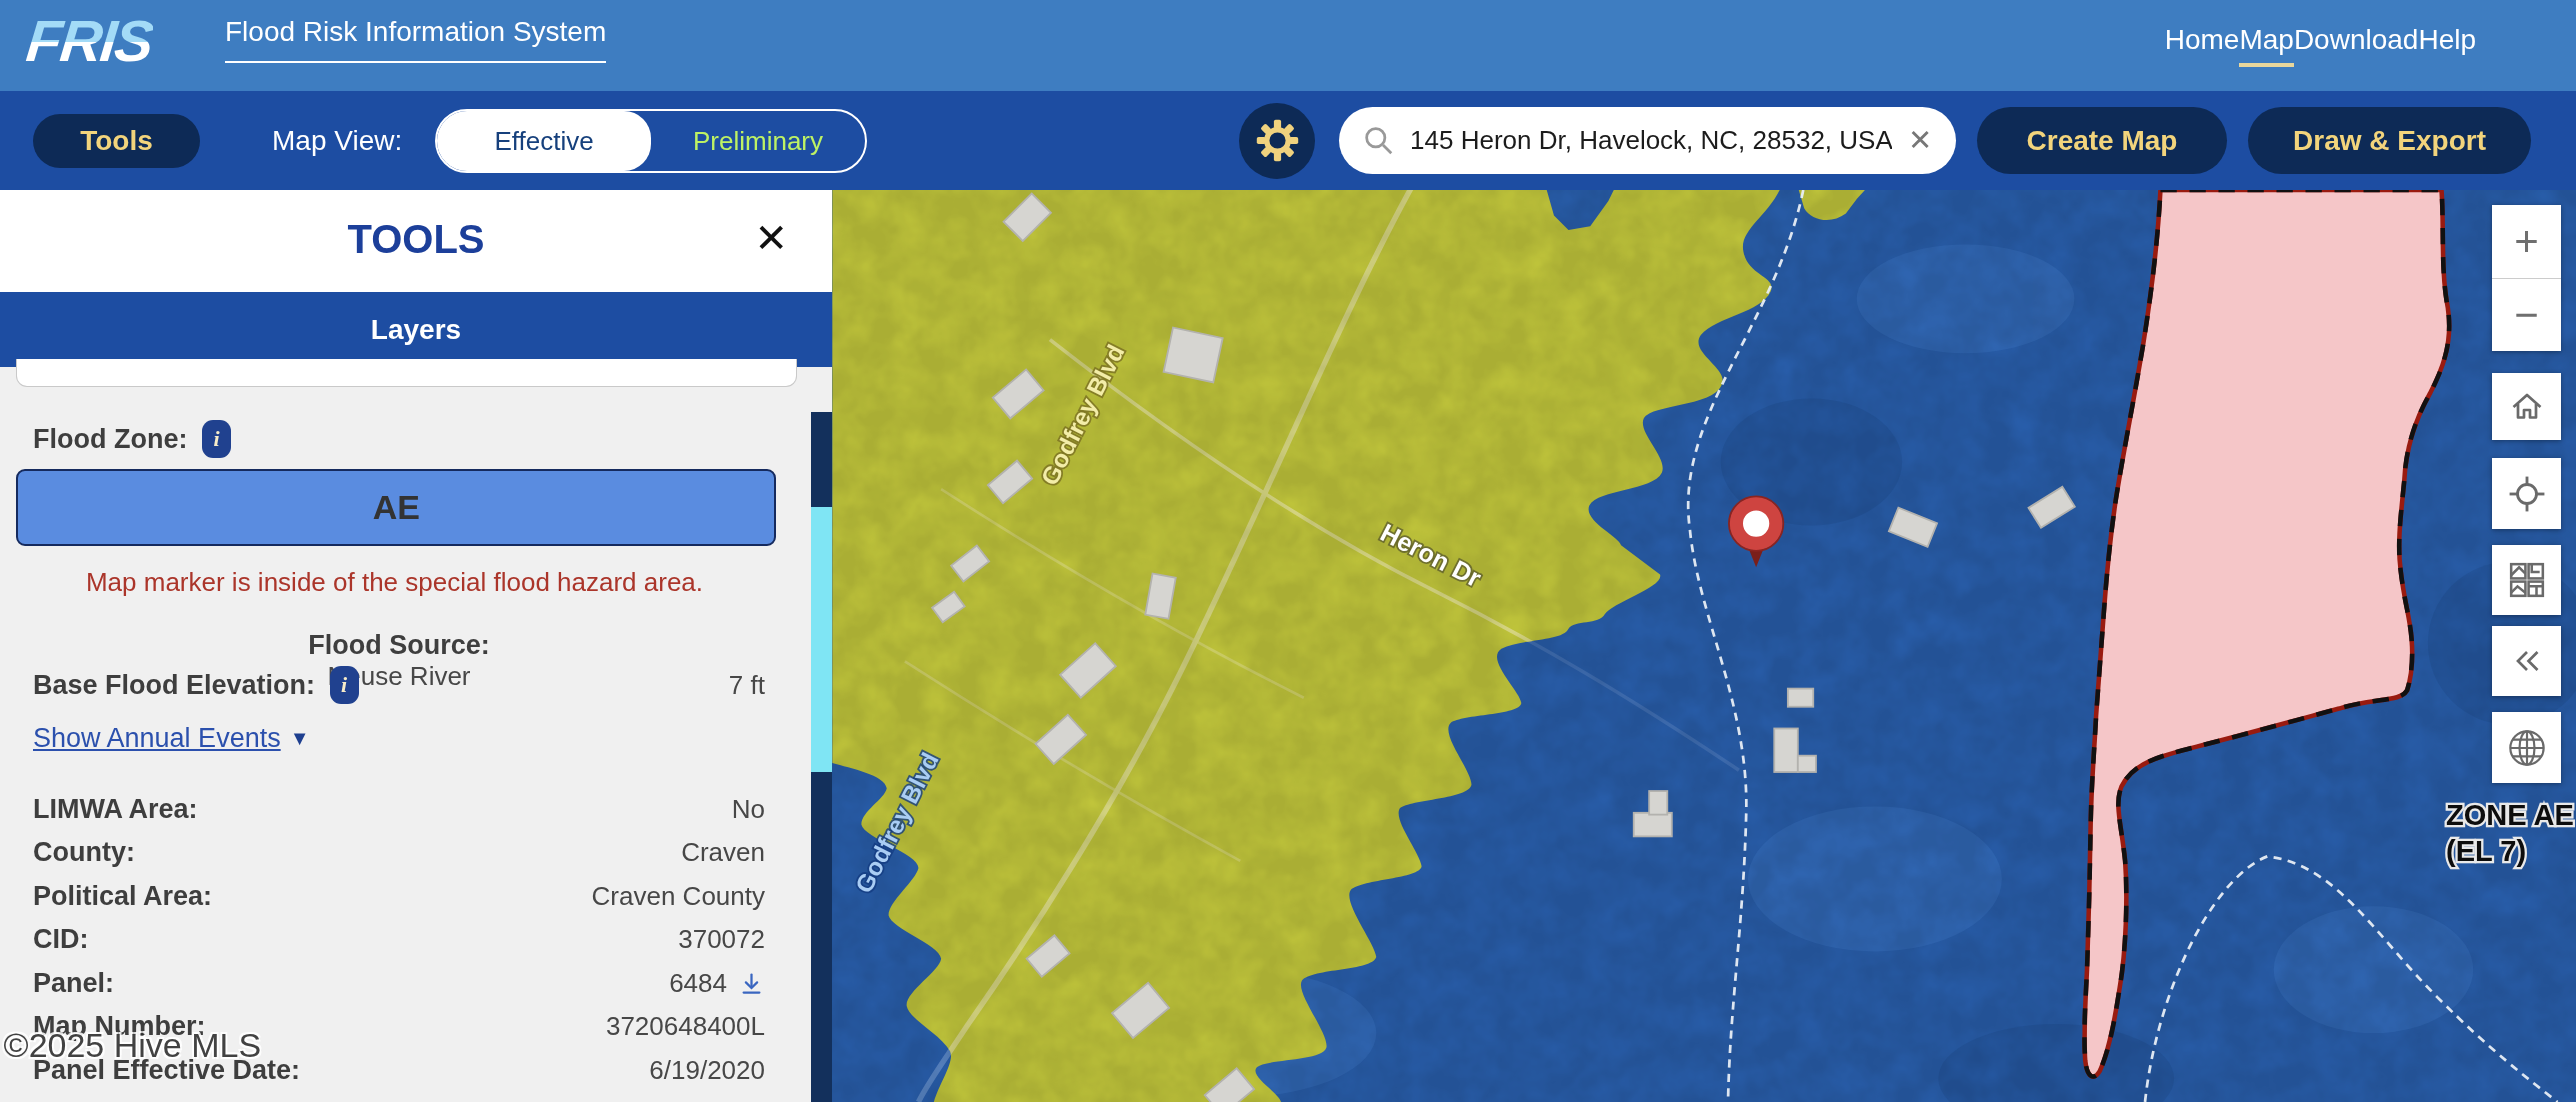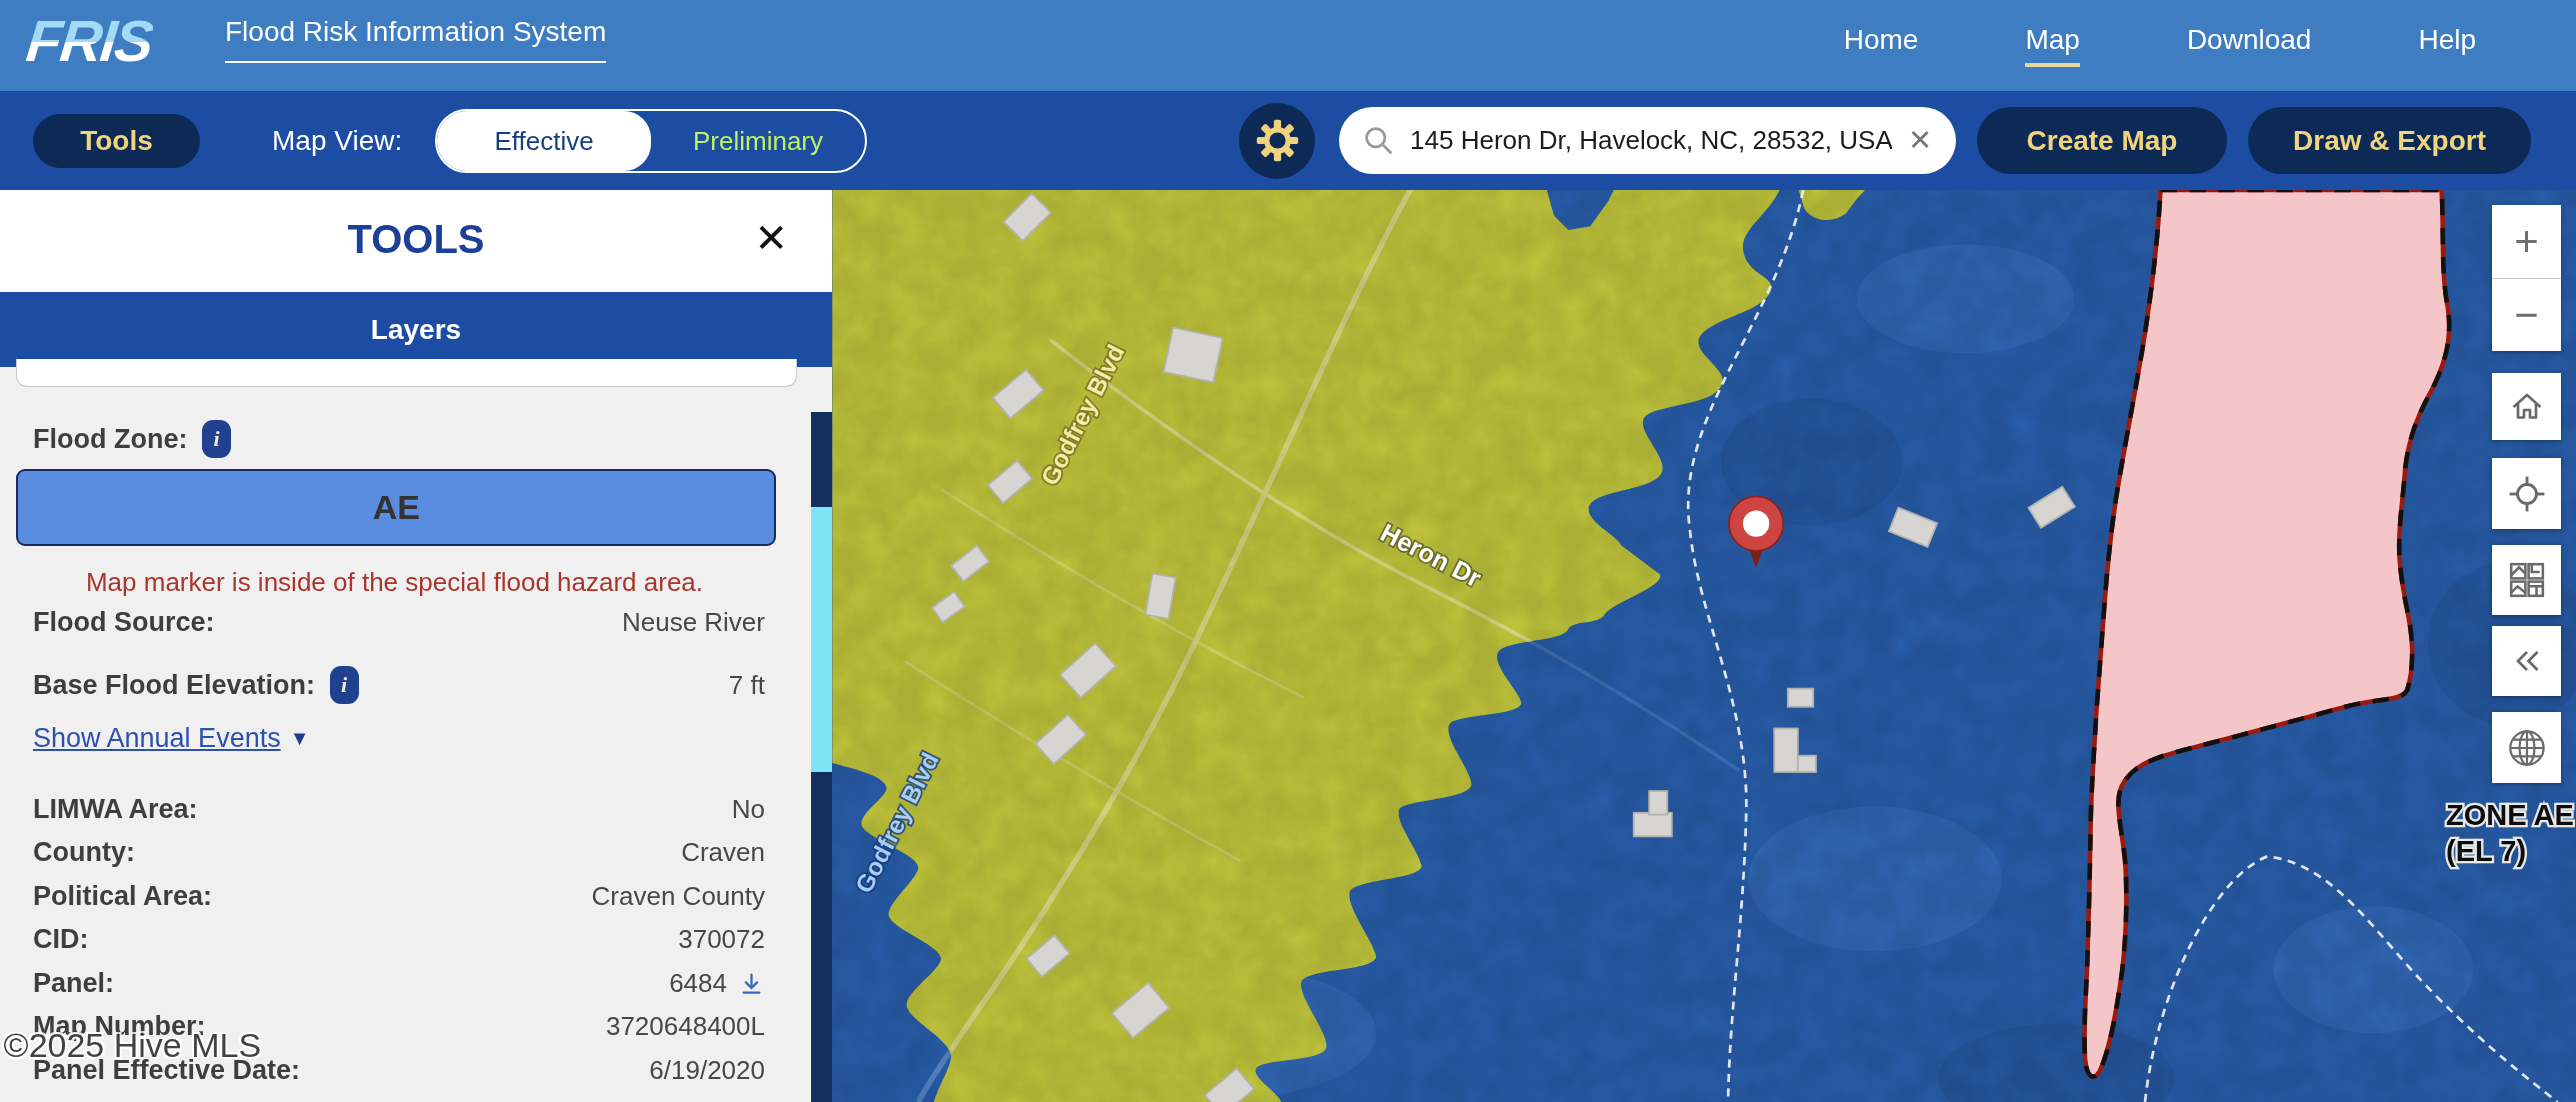--- a/index.html
+++ b/index.html
@@ -7,21 +7,21 @@
   #app{position:absolute;inset:0;width:2576px;height:1103px;}
 
   
   .hdr{position:absolute;left:0;top:0;width:2576px;height:91px;background:#3e7dc1;}
   .logo{position:absolute;left:27px;top:7.3px;font-size:58px;font-weight:bold;font-style:italic;
     letter-spacing:-1.8px;transform:skewX(-6deg);
     background:linear-gradient(#a3dbf7 0 52%,#ffffff 52% 100%);
     -webkit-background-clip:text;background-clip:text;color:transparent;}
   .subtitle{position:absolute;left:225px;top:16.3px;color:#fff;font-size:28px;
     padding-bottom:12.7px;border-bottom:2.7px solid #fff;}
-  .nav{position:absolute;right:100px;top:0;height:91px;display:flex;align-items:center;gap:107px;}
+  .nav{position:absolute;right:100px;top:0;height:91px;display:flex;align-items:center;}
   .nav-item{color:#fff;font-size:28px;cursor:pointer;padding-bottom:7.3px;border-bottom:4.5px solid transparent;}
   .nav-item.active{border-bottom-color:#e9d79c;}
 
   
   .tbar{position:absolute;left:0;top:91px;width:2576px;height:100px;background:#1d4da2;}
   .pill{position:absolute;background:#0d2a56;color:#f2d47c;font-weight:bold;
     display:flex;align-items:center;justify-content:center;border-radius:36px;cursor:pointer;}
   .tools-btn{left:33px;top:23px;width:167px;height:54px;font-size:28px;}
   .mapview-lbl{position:absolute;left:272px;top:34px;color:#fff;font-size:28px;}
   .toggle{position:absolute;left:435px;top:18px;width:428px;height:60px;border:2.7px solid #fff;
@@ -360,21 +360,21 @@
     <div class="card-remnant"></div>
 
     <div class="fz-row">
       <span class="plabel">Flood Zone:</span>
       <span class="info-badge">i</span>
     </div>
 
     <div class="ae-box">AE</div>
     <div class="red-msg">Map marker is inside of the special flood hazard area.</div>
 
-    <div class="prow" style="top:412px;">
+    <div class="prow" style="top:440px;flex-direction:column;">
       <span class="plabel">Flood Source:</span>
       <span class="pvalue">Neuse River</span>
     </div>
     <div class="prow" style="top:475px;">
       <span style="display:flex;align-items:center;gap:14.5px;">
         <span class="plabel">Base Flood Elevation:</span>
         <span class="info-badge">i</span>
       </span>
       <span class="pvalue">7 ft</span>
     </div>

